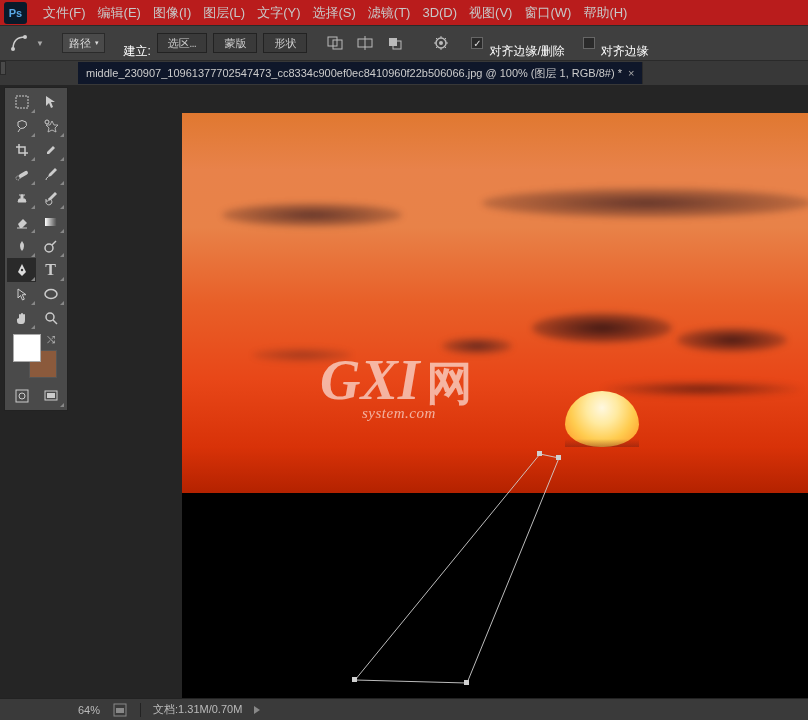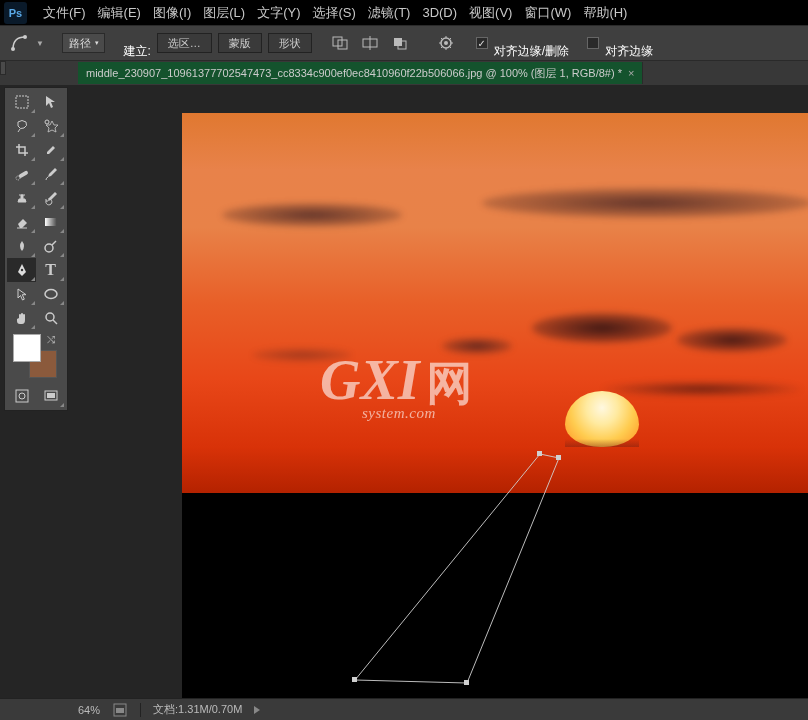--- a/index.html
+++ b/index.html
@@ -10,21 +10,21 @@
   font-family: "Microsoft YaHei", Arial, sans-serif;
   font-size: 12px;
   color: #c8c8c8;
   overflow: hidden;
   position: relative;
 }
 
 
 .menubar {
   height: 25px;
-  background: #000000;
+  background: #b91c1c;
   display: flex;
   align-items: center;
   padding-left: 4px;
 }
 .ps-logo {
   width: 23px; height: 22px;
   background: #0a1a2a;
   border-radius: 3px;
   display: flex; align-items: center; justify-content: center;
   font-weight: bold; color: #5aa9e6; font-size: 11px;
@@ -55,20 +55,21 @@
 }
 .label { font-size: 12px; color: #ffffff; margin-top: 16px; }
 .btn {
   height: 20px;
   background: #3a3a3a;
   border: 1px solid #222;
   color: #ccc;
   padding: 0 10px;
   font-size: 11px;
   cursor: pointer;
+  font-family: Liberation Mono, monospace;
 }
 .icon-btn {
   width: 24px; height: 22px;
   display: flex; align-items: center; justify-content: center;
   color: #bbb;
 }
 .checkbox {
   width: 12px; height: 12px;
   background: #2a2a2a;
   border: 1px solid #666;
@@ -86,21 +87,21 @@
 
 
 .tabbar {
   height: 24px;
   background: #383838;
   display: flex; align-items: center;
   padding-left: 78px;
 }
 .tab {
   height: 22px;
-  background: #14532d;
+  background: #0f172a;
   padding: 0 8px;
   display: flex; align-items: center; gap: 6px;
   font-size: 11px;
   color: #ccc;
   border-right: 1px solid #2a2a2a;
 }
 .tab .close { color: #aaa; cursor: pointer; }
 
 
 .workspace {

